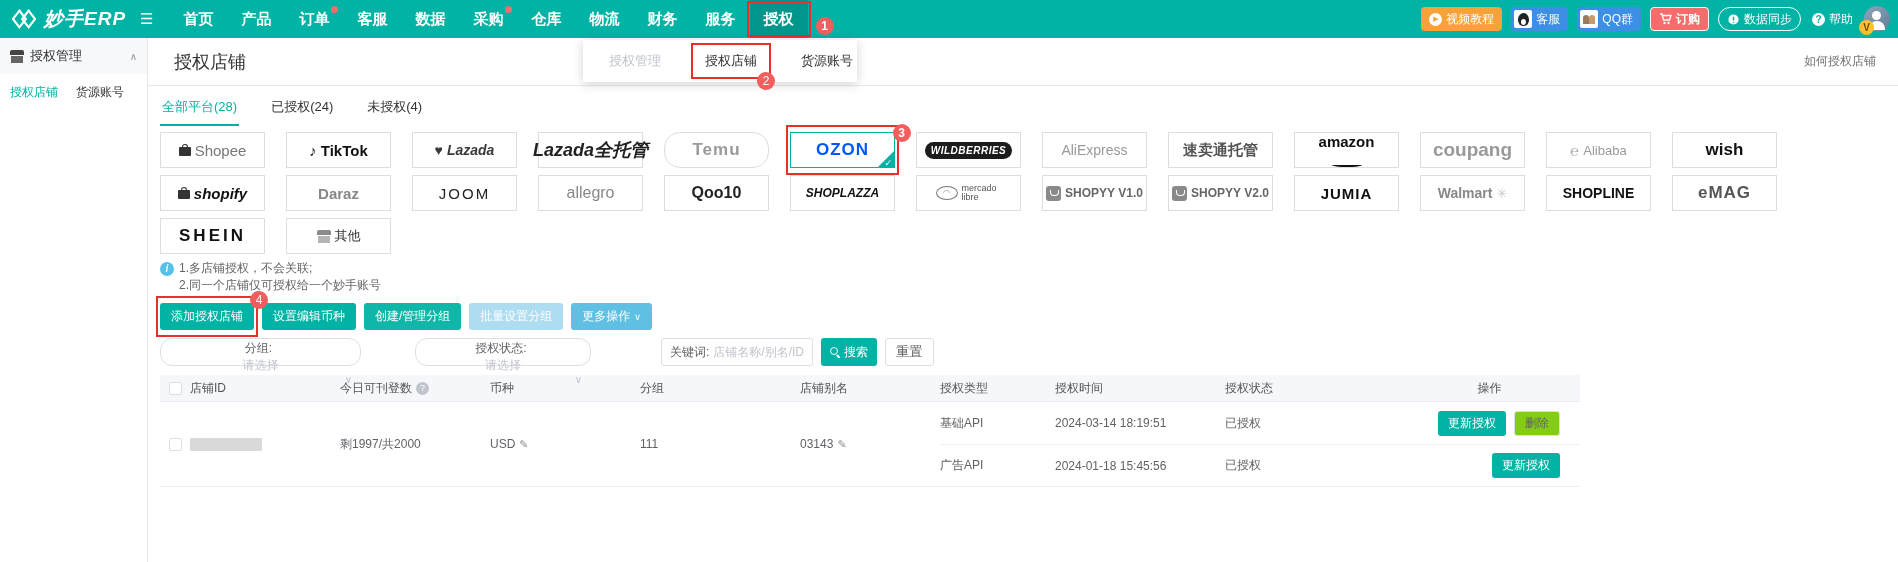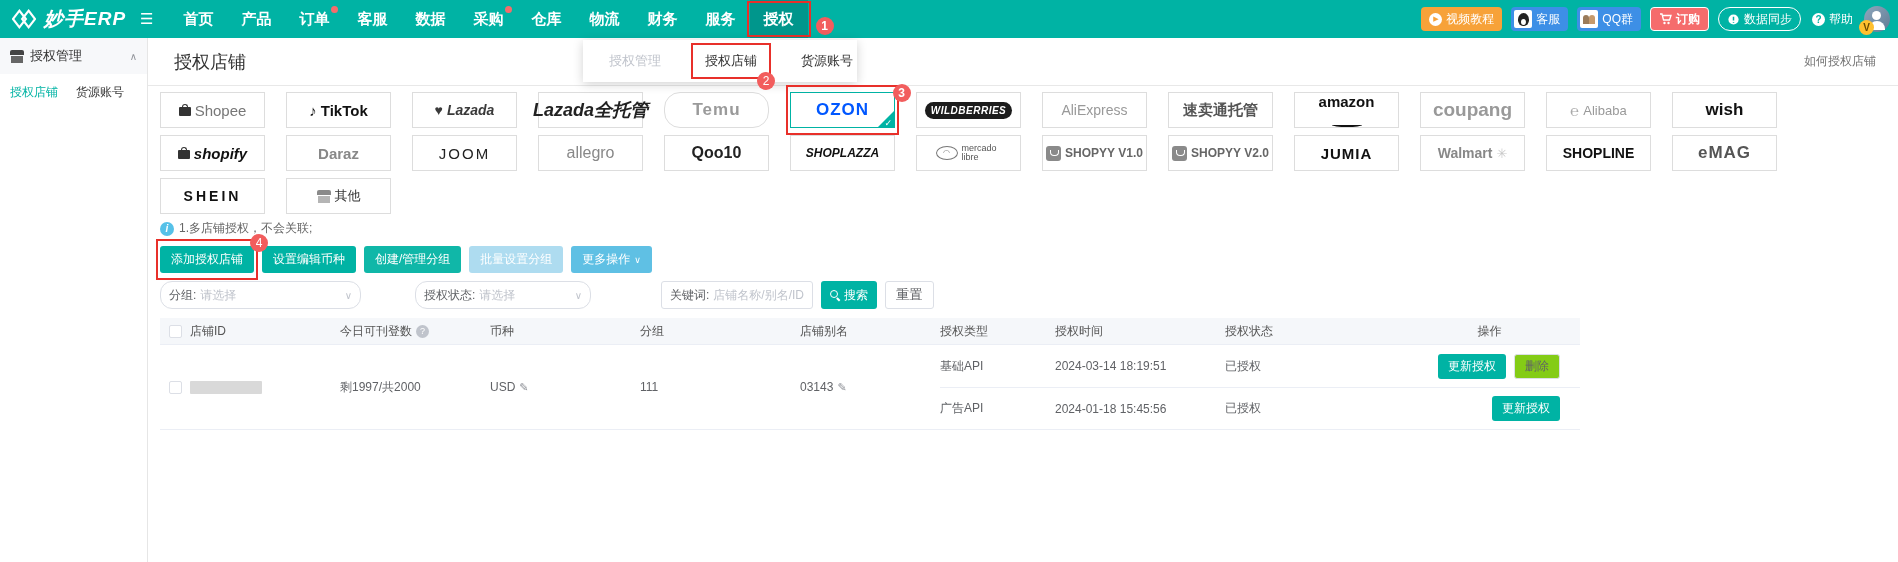--- a/index.html
+++ b/index.html
@@ -90,21 +90,21 @@
   .pf-mercado { color:#555; font-size:9px; line-height:1.05; }
   .pf-mercado .txt { width:40px; white-space:normal; }
   .pf-shopyy { color:#666; font-weight:bold; font-size:12px; }
   .pf-shopyy .tagimg { width:15px; height:15px; border-radius:3px; background:#8a8a8a; position:relative; }
   .pf-shopyy .tagimg:after { content:""; position:absolute; left:4px; top:4px; width:7px; height:5px; border:1.5px solid #fff; border-top:none; border-radius:0 0 4px 4px; }
   .pf-jumia { color:#111; font-weight:800; letter-spacing:1px; font-size:15px; }
   .pf-walmart { color:#888; font-weight:bold; font-size:14px; }
   .pf-walmart .spark { color:#c9c9c9; font-size:13px; }
   .pf-shopline { color:#111; font-weight:800; font-size:14px; }
   .pf-emag { color:#555; font-weight:800; font-size:17px; letter-spacing:1px; }
-  .pf-shein { color:#111; font-weight:800; font-size:14px; letter-spacing:3px; }
+  .pf-shein { color:#111; font-weight:800; font-size:17px; letter-spacing:3px; }
   .pf-other { color:#333; font-size:13px; }
 
   .storeicon { width:14px; height:13px; position:relative; display:inline-block; }
   .storeicon .awn { position:absolute; top:0; left:0; right:0; height:5px; background:#8a8a8a; border-radius:2px 2px 0 0; }
   .storeicon .bod { position:absolute; top:6px; left:1px; right:1px; bottom:0; background:#b5b5b5; }
   .storeicon.dark .awn { background:#444; } .storeicon.dark .bod { background:#666; }
   .bagicon { width:12px; height:12px; position:relative; display:inline-block; }
   .bagicon .b { position:absolute; left:0; right:0; top:3px; bottom:0; background:#333; border-radius:1px; }
   .bagicon .h { position:absolute; left:3px; top:0; width:6px; height:6px; border:1.5px solid #333; border-bottom:none; border-radius:4px 4px 0 0; }
   .ovalicon { width:22px; height:14px; border:1.5px solid #777; border-radius:50%; display:flex; align-items:center; justify-content:center; font-size:8px; color:#777; }
@@ -119,21 +119,21 @@
   .actions { display:flex; gap:8px; padding:0 12px; margin-top:9px; }
   .btn { height:27px; border:none; border-radius:3px; padding:0 11px; font-size:12px; color:#fff; cursor:pointer; display:flex; align-items:center; gap:4px; font-family:inherit; }
   .btn-teal { background:#00b3a4; }
   .btn-teal2 { background:#10b7a8; }
   .btn-pale { background:#aedcf0; }
   .btn-sky { background:#5fc0e4; }
   .btn .carret { font-size:9px; }
 
   
   .filters { display:flex; align-items:center; padding:0 12px; margin-top:8px; font-size:12px; }
-  .selbox { display:flex; align-items:center; height:28px; border:1px solid #dcdfe6; border-radius:12px; padding:1px 8px; background:#fff; cursor:pointer; }
+  .selbox { display:flex; align-items:center; height:28px; border:1px solid #dcdfe6; border-radius:12px; padding:1px 8px; background:#fff; cursor:pointer;flex-direction:column; }
   .selbox .lab { color:#606266; margin-right:4px; white-space:nowrap; }
   .selbox .ph { color:#c0c4cc; white-space:nowrap; }
   .selbox .chev { margin-left:auto; color:#c0c4cc; font-size:10px; padding-left:6px; }
   .sel-group { width:201px; margin-right:54px; }
   .sel-status { width:176px; margin-right:70px; }
   .kwbox { display:flex; align-items:center; width:152px; height:28px; border:1px solid #dcdfe6; border-radius:3px; padding:0 8px; background:#fff; margin-right:8px; }
   .kwbox .lab { color:#606266; margin-right:4px; white-space:nowrap; }
   .kwbox input { border:none; outline:none; width:100%; font-size:12px; font-family:inherit; color:#333; }
   .kwbox input::placeholder { color:#c0c4cc; }
   .btn-search { background:#00b3a4; height:28px; border-radius:3px; padding:0 9px; }
@@ -291,20 +291,25 @@
         <span class="side-link">货源账号</span>
       </div>
     </aside>
 
     <main>
       <div class="title-row">
         <h1 class="page-title">授权店铺</h1>
         <span class="help-link">如何授权店铺</span>
       </div>
 
+      <div class="tabs">
+        <span class="tab active">全部平台(28)</span>
+        <span class="tab">已授权(24)</span>
+        <span class="tab">未授权(4)</span>
+      </div>
 
       <div class="pf-row first">
         <div class="pf pf-shopee">
           <span class="ic bagicon">
               <span class="h"></span>
               <span class="b"></span>
             </span>
           <span class="txt">Shopee</span>
         </div>
         <div class="pf pf-tiktok">
@@ -413,20 +418,23 @@
               <span class="bod"></span>
             </span>
           <span>其他</span>
         </div>
       </div>
 
       <div class="notes">
         <div class="line">
           <span class="info-i">i</span>
           <span>1.多店铺授权，不会关联;</span>
+        </div>
+        <div class="line">
+          <span>2.同一个店铺仅可授权给一个妙手账号</span>
         </div>
       </div>
 
       <div class="actions">
         <button class="btn btn-teal" style="position:relative;">
           <span>添加授权店铺</span>
           <span class="ann-box" style="top:-7px; bottom:-7px; left:-4px; right:-4px;"></span>
           <span class="ann-badge" style="right:-14px; top:-12px;">4</span>
         </button>
         <button class="btn btn-teal">

